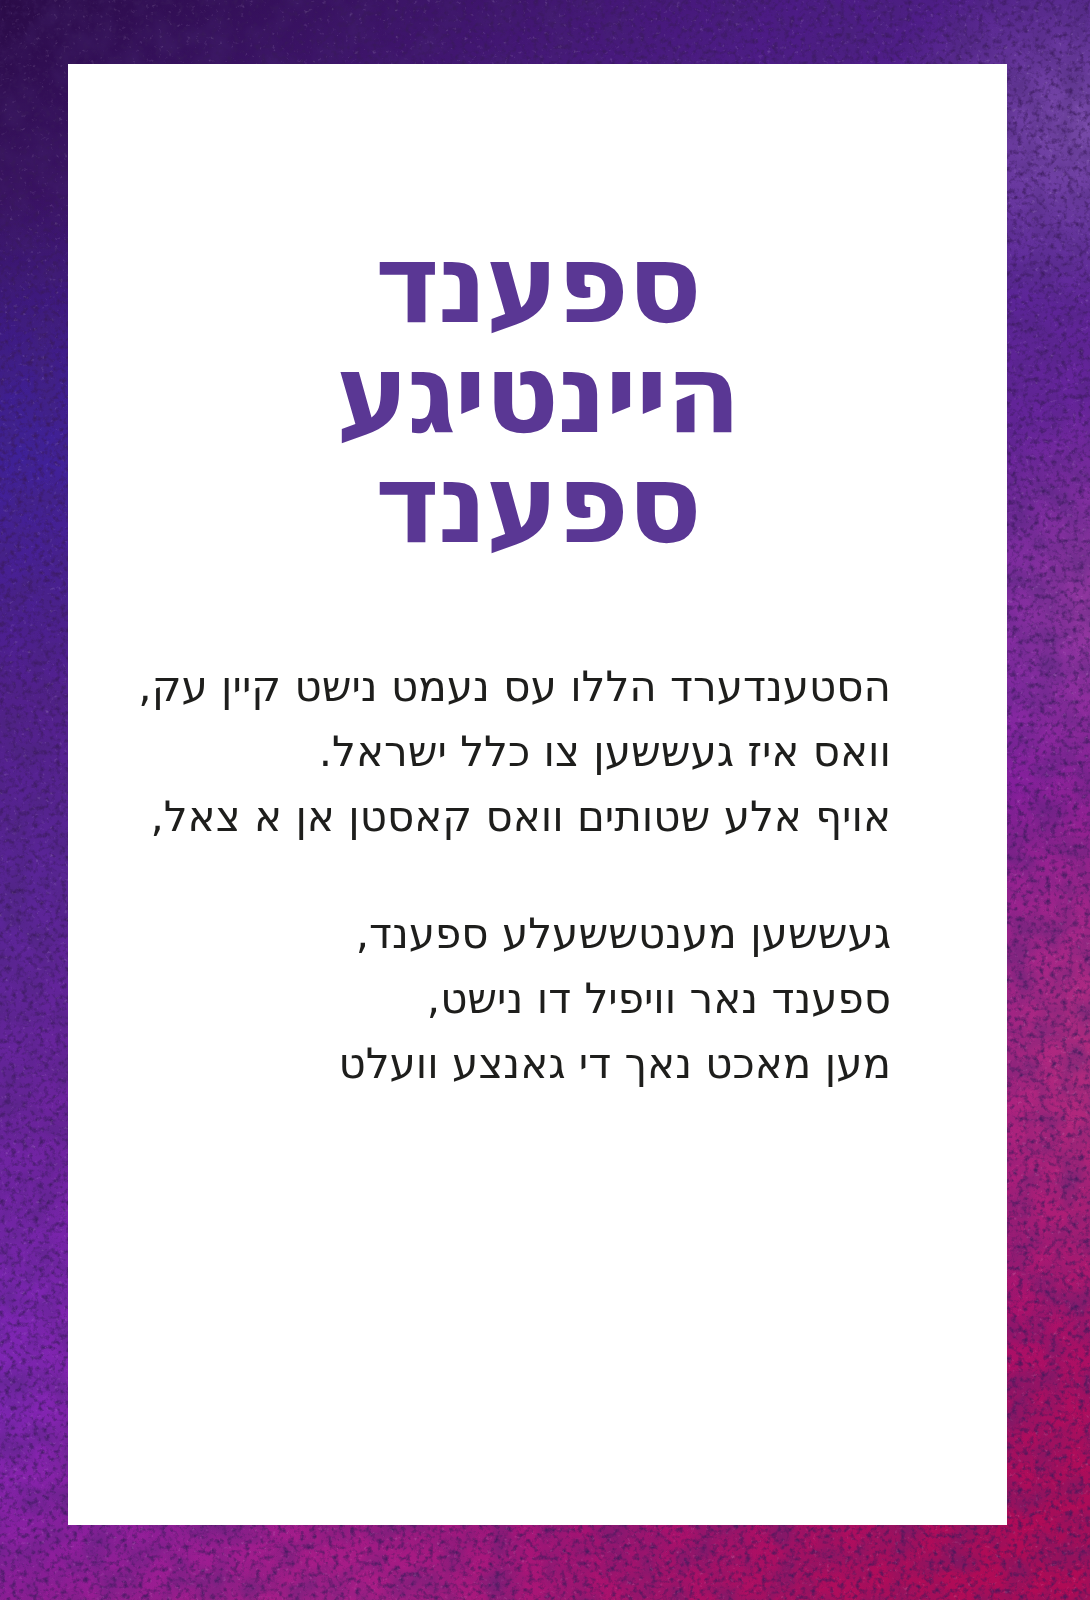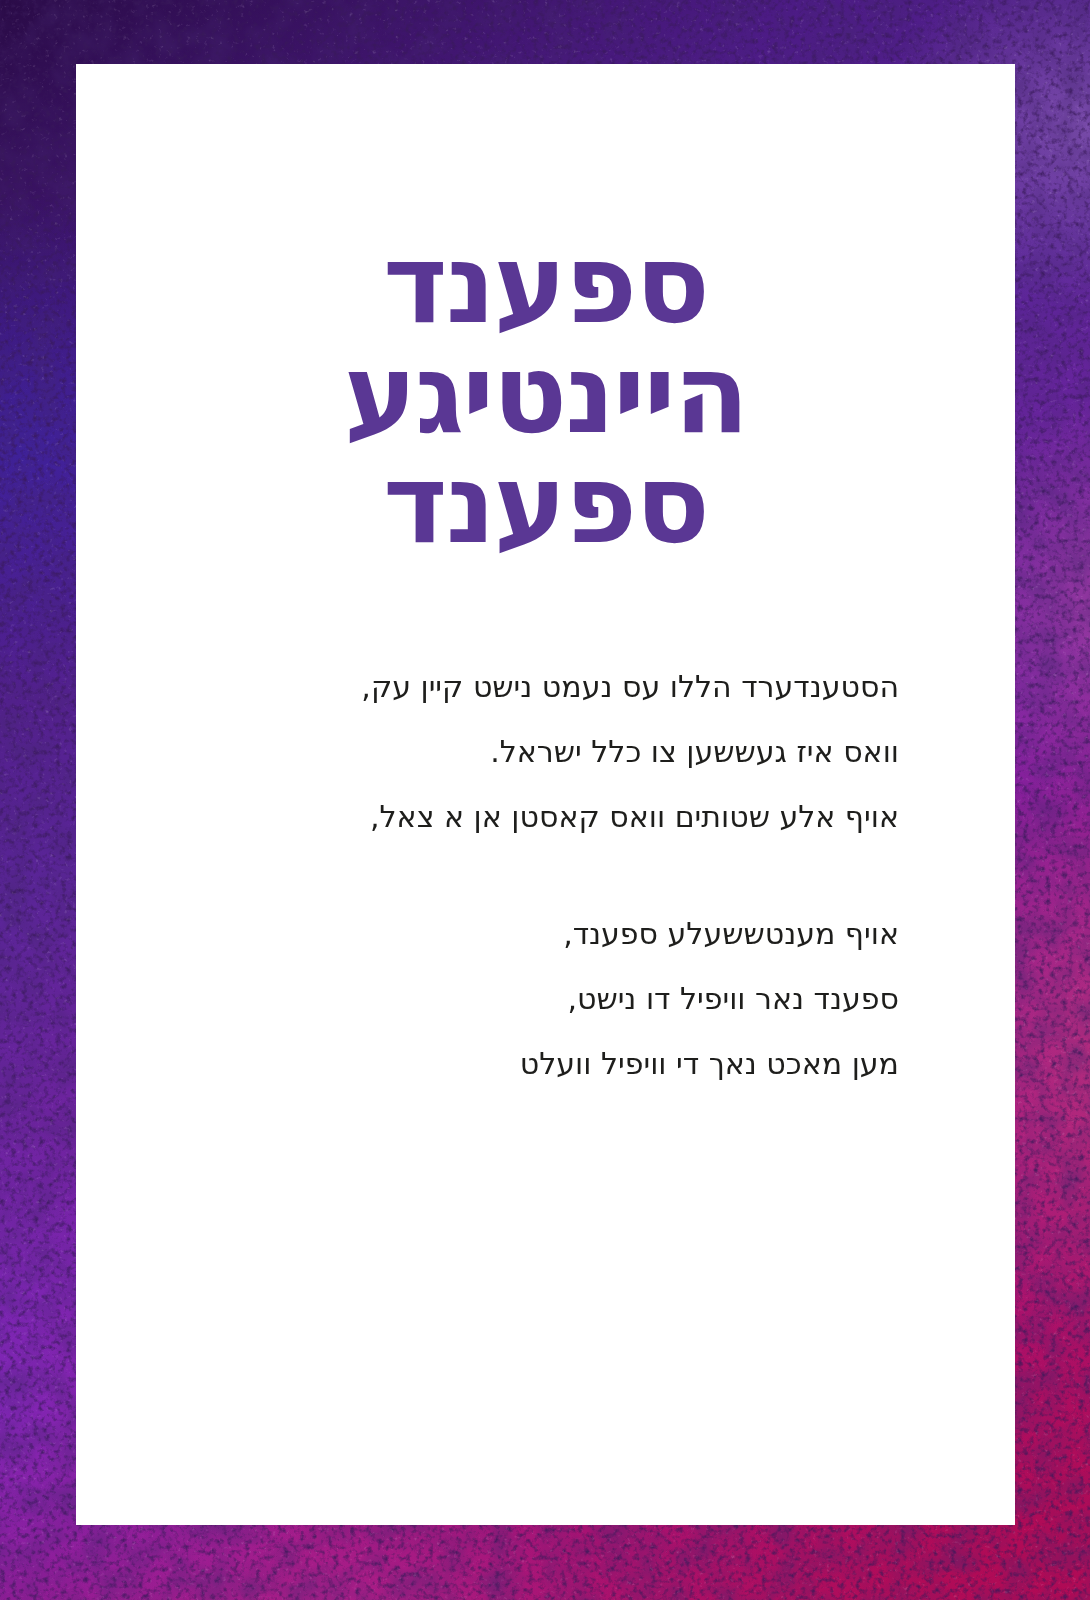--- a/index.html
+++ b/index.html
@@ -13,41 +13,41 @@
       radial-gradient(260px 300px at 102% 38%, rgba(190, 90,150,0.40), transparent 70%),
       radial-gradient(380px 420px at 103% 66%, rgba(200, 70,125,0.50), transparent 70%),
       radial-gradient(420px 360px at 2% 28%,   rgba( 55, 38,170,0.60), transparent 70%),
       radial-gradient(500px 420px at 0% 88%,   rgba(125, 43,200,0.55), transparent 70%),
       radial-gradient(420px 300px at 30% 102%, rgba(175, 45,160,0.45), transparent 70%),
       radial-gradient(600px 500px at 96% 100%, rgba(175,  8, 80,0.60), transparent 70%),
       linear-gradient(148deg,#2a0b47 0%,#4c1b85 22%,#5a2597 40%,#7b22a4 58%,#a0157f 76%,#b00e5d 95%);
   }
   .grain{position:absolute;left:0;top:0;width:1090px;height:1600px;display:block;}
   .card{
-    position:absolute;left:76px;top:64px;width:939px;height:1461px;
+    position:absolute;left:68px;top:64px;width:939px;height:1461px;
     background:#ffffff;
   }
   .title{
     margin:165px 0 0;
     text-align:center;
     direction:rtl;
     font-size:110px;
     font-weight:bold;
     letter-spacing:-2px;
     line-height:1.0;
     color:#5a3794;
   }
   .title .tline{display:block;}
   .poem{
     margin-top:95px;
     padding:0 116px 0 50px;
     direction:rtl;
     text-align:right;
     color:#1e1e1c;
-    font-size:30px;
+    font-size:42px;
     line-height:65px;
   }
   .stanza{margin:0 0 52px;}
   .stanza .pline{display:block;white-space:nowrap;}
 </style>
 </head>
 <body>
 
 <div class="poster">
 
@@ -79,20 +79,20 @@
       <span class="tline">ספענד</span>
     </h1>
 
     <div class="poem">
       <p class="stanza">
         <span class="pline">הסטענדערד הללו עס נעמט נישט קיין עק,</span>
         <span class="pline">וואס איז געששען צו כלל ישראל.</span>
         <span class="pline">אויף אלע שטותים וואס קאסטן אן א צאל,</span>
       </p>
       <p class="stanza">
-        <span class="pline">אויף מענטששעלע ספענד,</span>
+        <span class="pline">געששען מענטששעלע ספענד,</span>
         <span class="pline">ספענד נאר וויפיל דו נישט,</span>
-        <span class="pline">מען מאכט נאך די וויפיל וועלט</span>
+        <span class="pline">מען מאכט נאך די גאנצע וועלט</span>
       </p>
     </div>
 
   </div>
 </div>
 
 </body></html>

